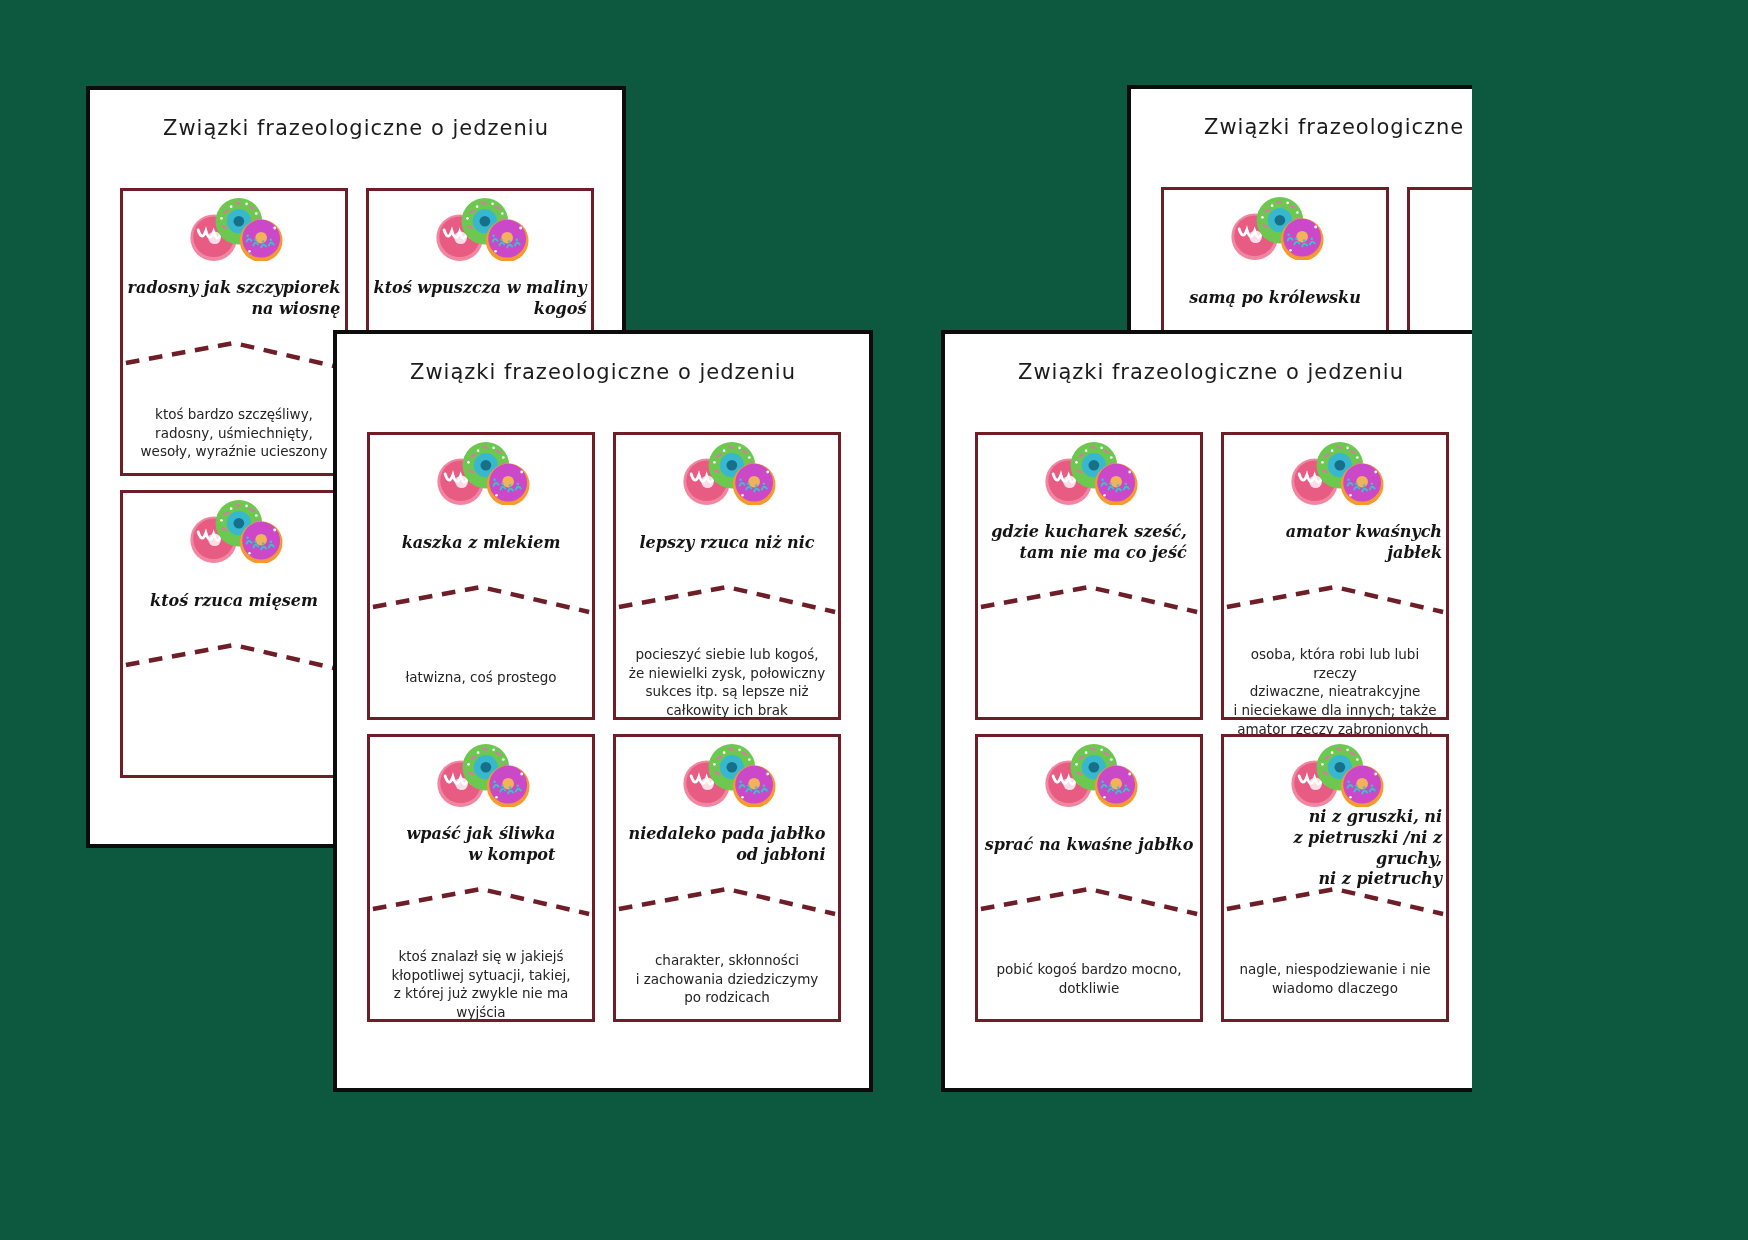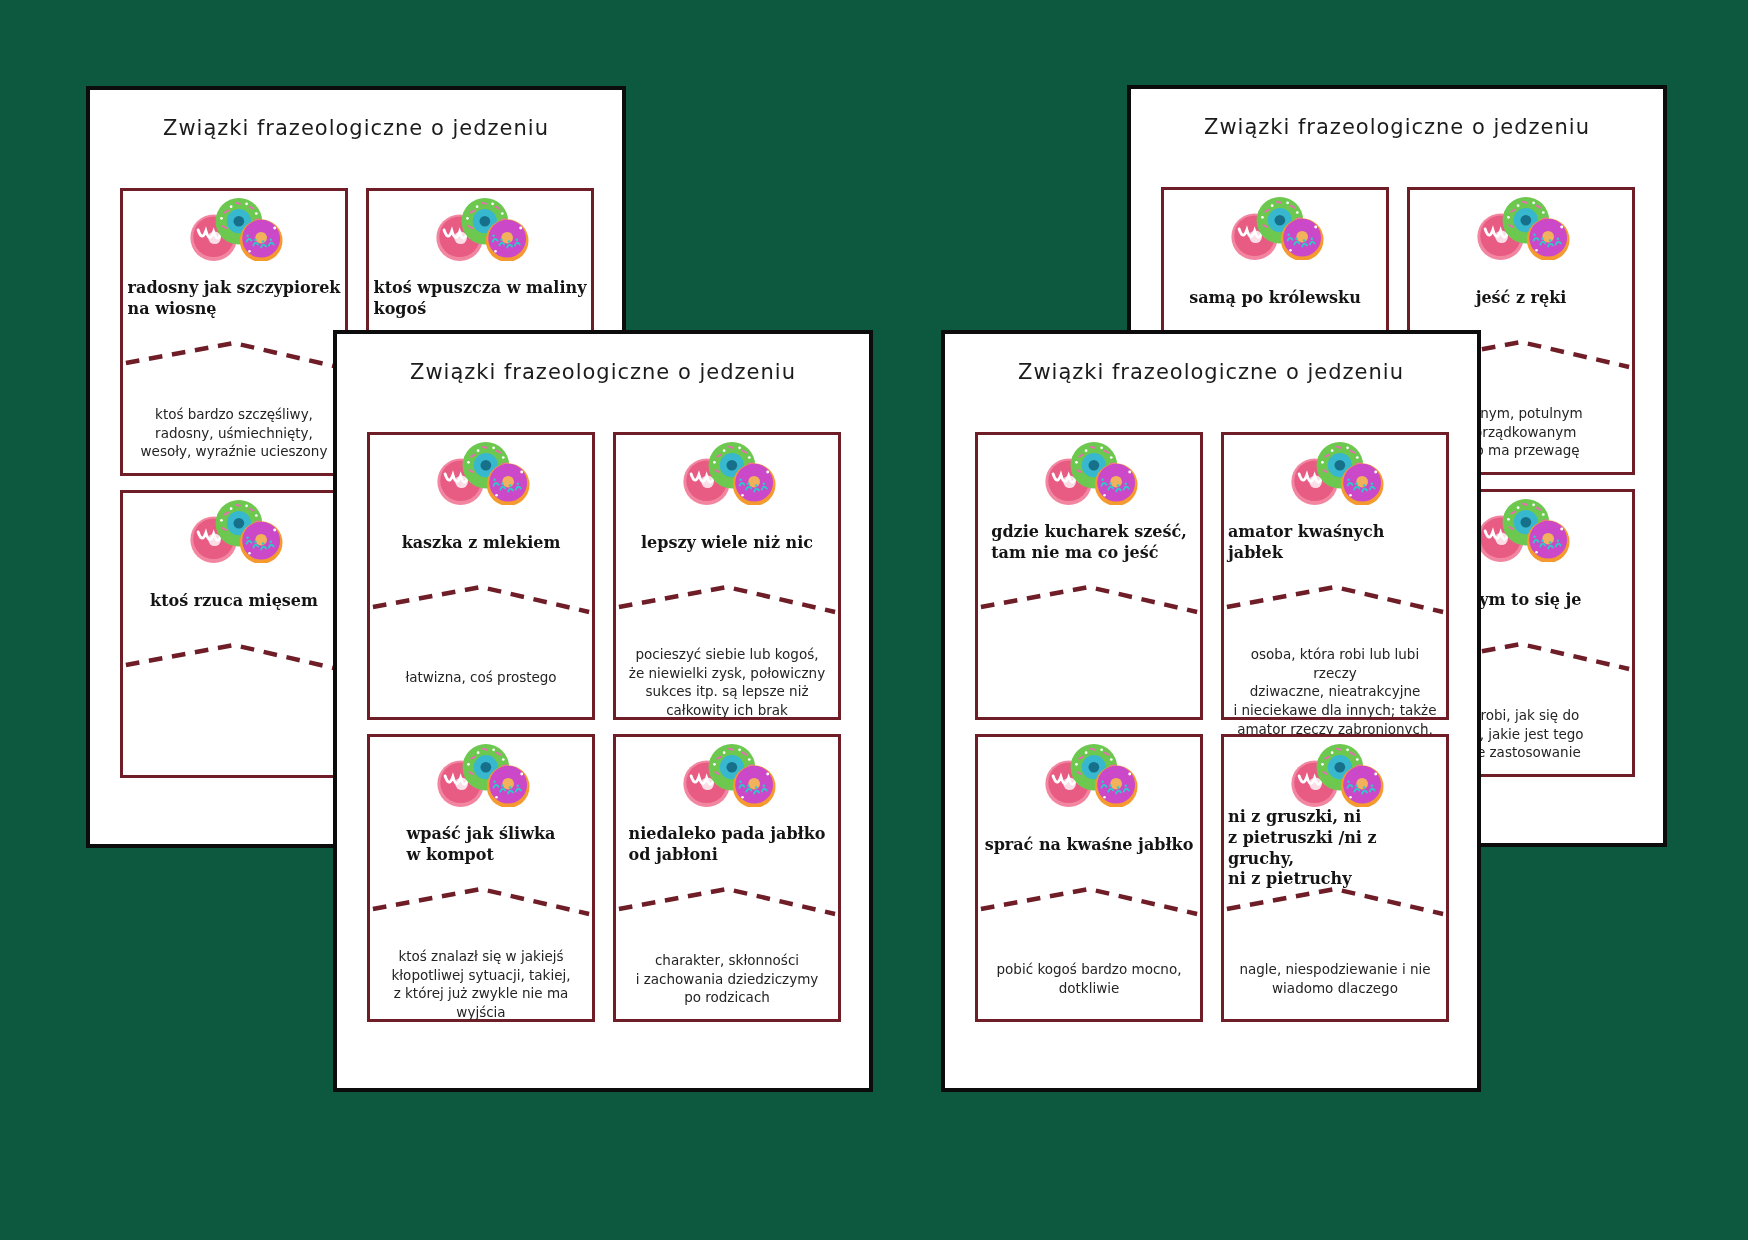--- a/index.html
+++ b/index.html
@@ -4,21 +4,21 @@
 <style>
   :root{
     --green:#0d5940;
     --maroon:#6f1d27;
     --page-border:#0c0c0c;
     --ink:#1b1b1b;
   }
   *{box-sizing:border-box;margin:0;padding:0;}
   body{background:#0d5940;font-family:"DejaVu Sans",sans-serif;}
   .canvas{
-    position:relative;width:1748px;height:1240px;
+    position:relative;width:1472px;height:1240px;
     background:var(--green);overflow:hidden;
   }
   .page{
     position:absolute;width:540px;height:762px;
     background:#ffffff;border:4px solid var(--page-border);
   }
   .page-1{left:86px;top:86px;z-index:1;}
   .page-2{left:333px;top:330px;z-index:2;}
   .page-3{left:941px;top:330px;z-index:3;}
   .page-4{left:1127px;top:85px;z-index:1;}
@@ -37,22 +37,22 @@
   .card.c3{left:30px;top:400px;}
   .card.c4{left:276px;top:400px;}
   .card-top{
     height:146px;width:100%;
     display:flex;flex-direction:column;align-items:center;
     flex:0 0 auto;
   }
   .donut-svg{flex:0 0 auto;margin-top:6px;width:100px;height:64px;}
   .phrase{
     flex:1;display:flex;align-items:center;justify-content:center;
-    font-family:"DejaVu Serif",serif;font-weight:bold;
-    font-size:16px;line-height:1.3;color:#141414;text-align:left;
+    font-family:"DejaVu Serif",serif;font-weight:bold;font-style:italic;
+    font-size:16px;line-height:1.3;color:#141414;text-align:right;
     white-space:pre-line;padding:0 4px;
   }
   .chev{flex:0 0 auto;width:100%;height:34px;display:block;}
   .def-zone{
     flex:1 1 auto;width:100%;
     display:flex;align-items:center;justify-content:center;
     padding:2px 8px 8px 8px;
   }
   .definition{
     font-family:"DejaVu Sans",sans-serif;font-size:13.5px;line-height:1.38;
@@ -257,21 +257,21 @@
         </svg>
       <div class="def-zone">
           <div class="definition">łatwizna, coś prostego</div>
         </div>
     </div>
     <div class="card c2">
       <div class="card-top">
         <svg class="donut-svg" viewBox="0 0 100 66">
             <use href="#donuts"></use>
           </svg>
-        <div class="phrase">lepszy wiele niż nic</div>
+        <div class="phrase">lepszy rzuca niż nic</div>
       </div>
       <svg class="chev" viewBox="0 0 228 34" preserveAspectRatio="none">
           <use href="#chevron"></use>
         </svg>
       <div class="def-zone">
           <div class="definition">pocieszyć siebie lub kogoś,
 że niewielki zysk, połowiczny
 sukces itp. są lepsze niż
 całkowity ich brak</div>
         </div>

